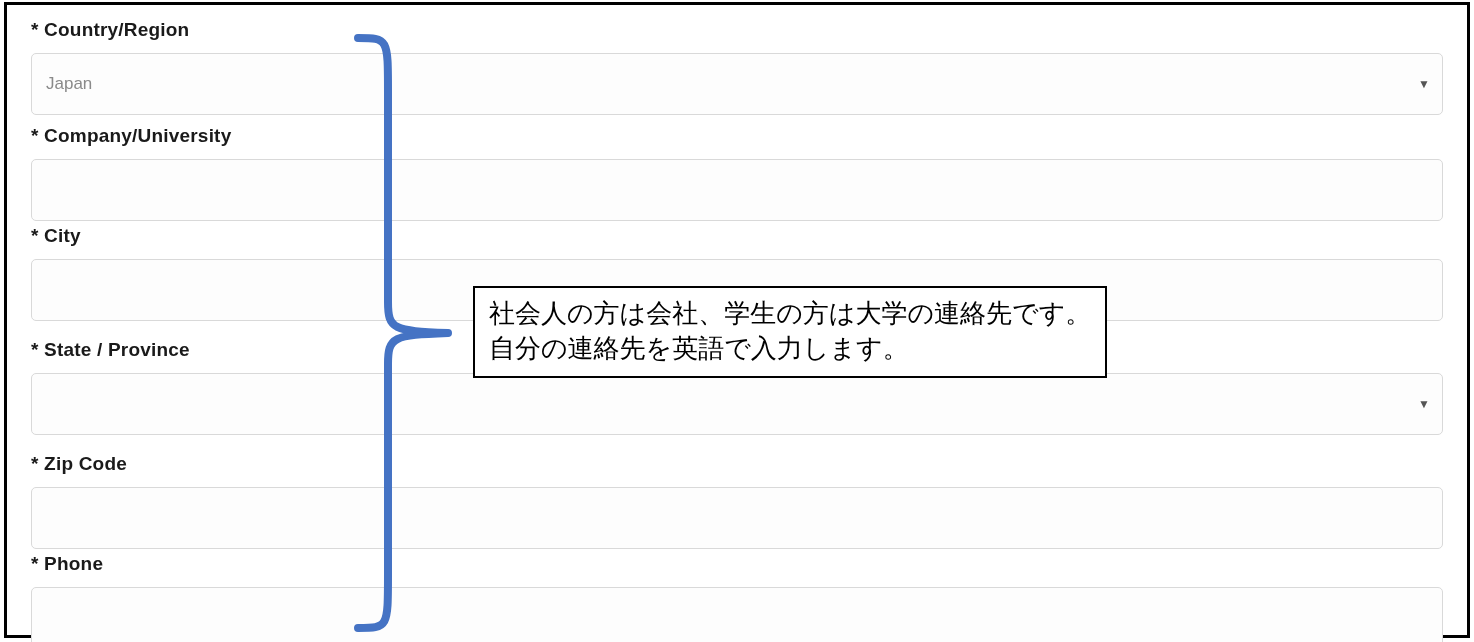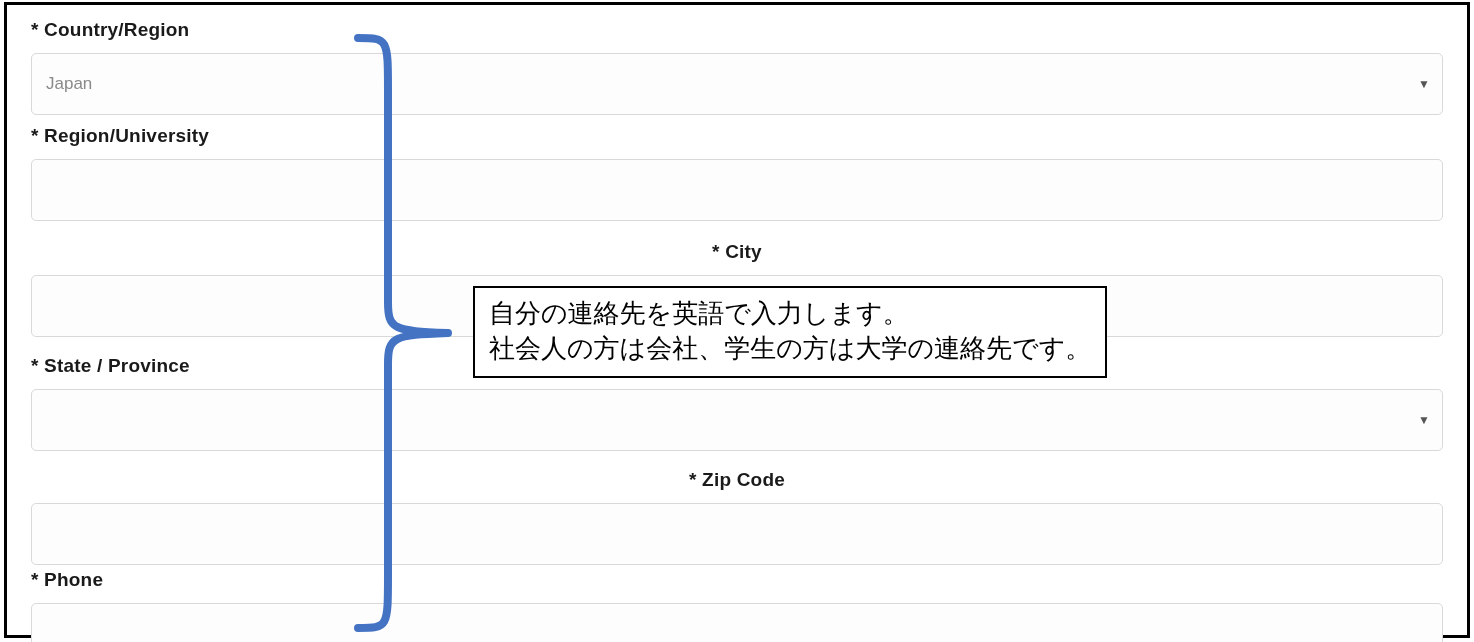--- a/index.html
+++ b/index.html
@@ -46,23 +46,23 @@
   }
   .select-value { color: #8a8a8a; flex: 1; }
   .caret {
     position: absolute;
     right: 12px; top: 50%; transform: translateY(-50%);
     font-size: 12px; color: #555;
     pointer-events: none;
   }
   
   .g-country .lbl { margin-top: 2px; }
-  .g-city .lbl { margin-top: 20px; text-align: center; }
+  .g-city .lbl { margin-top: 4px; }
   .g-state .lbl { margin-top: 18px; }
-  .g-zip .lbl { margin-top: 18px; text-align: center; }
+  .g-zip .lbl { margin-top: 18px; }
   .g-phone .lbl { margin-top: 4px; }
 
   
   .brace {
     position: absolute;
     pointer-events: none;
   }
   .brace svg { display: block; }
 
   
@@ -92,21 +92,21 @@
     </label>
     <div class="control">
       <span class="select-value">Japan</span>
       <span class="caret">▼</span>
     </div>
   </div>
 
   <div class="form-group g-company">
     <label class="lbl">
       <span class="ast">*</span>
-      <span>Region/University</span>
+      <span>Company/University</span>
     </label>
     <div class="control">
       <input type="text" value="" style="">
     </div>
   </div>
 
   <div class="form-group g-city">
     <label class="lbl">
       <span class="ast">*</span>
       <span>City</span>
@@ -154,15 +154,15 @@
              C50 6, 50 6, 50 60
              L50 270
              C50 297, 55 299, 110 301
              C55 303, 50 305, 50 332
              L50 542
              C50 596, 50 596, 20 596" fill="none" stroke="#4573C4" stroke-width="8" stroke-linecap="round" stroke-linejoin="round"></path>
   </svg>
 </div>
 
 <div class="callout">
+  <div>社会人の方は会社、学生の方は大学の連絡先です。</div>
   <div>自分の連絡先を英語で入力します。</div>
-  <div>社会人の方は会社、学生の方は大学の連絡先です。</div>
 </div>
 
 </body></html>

